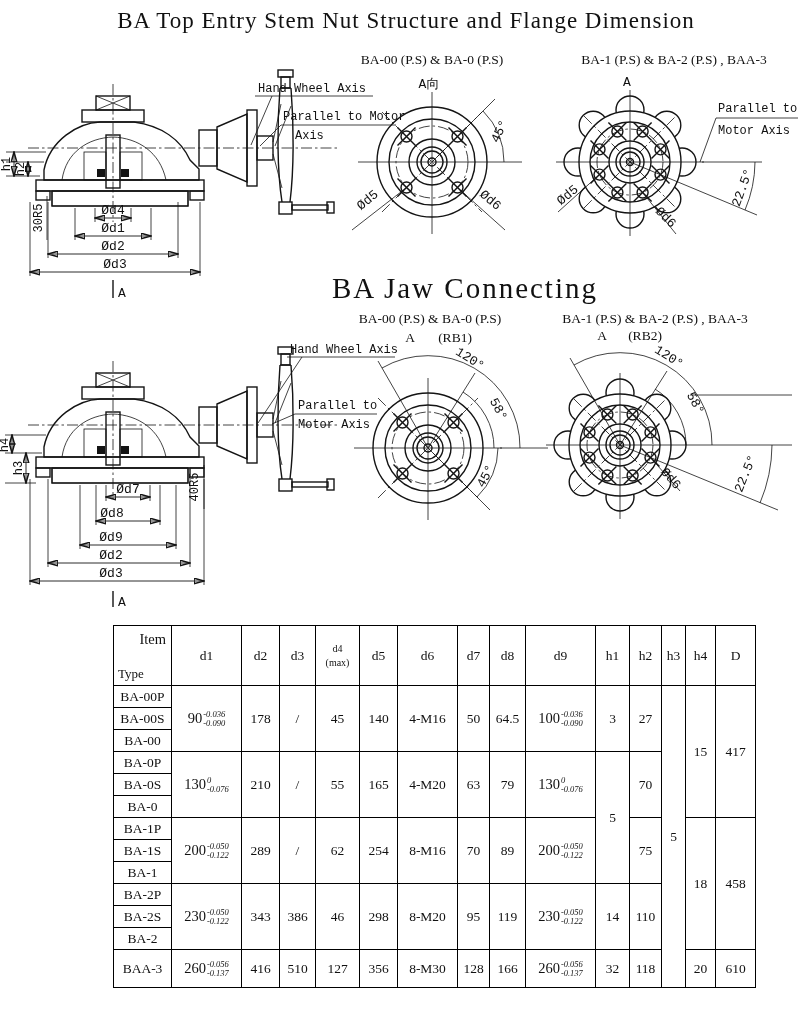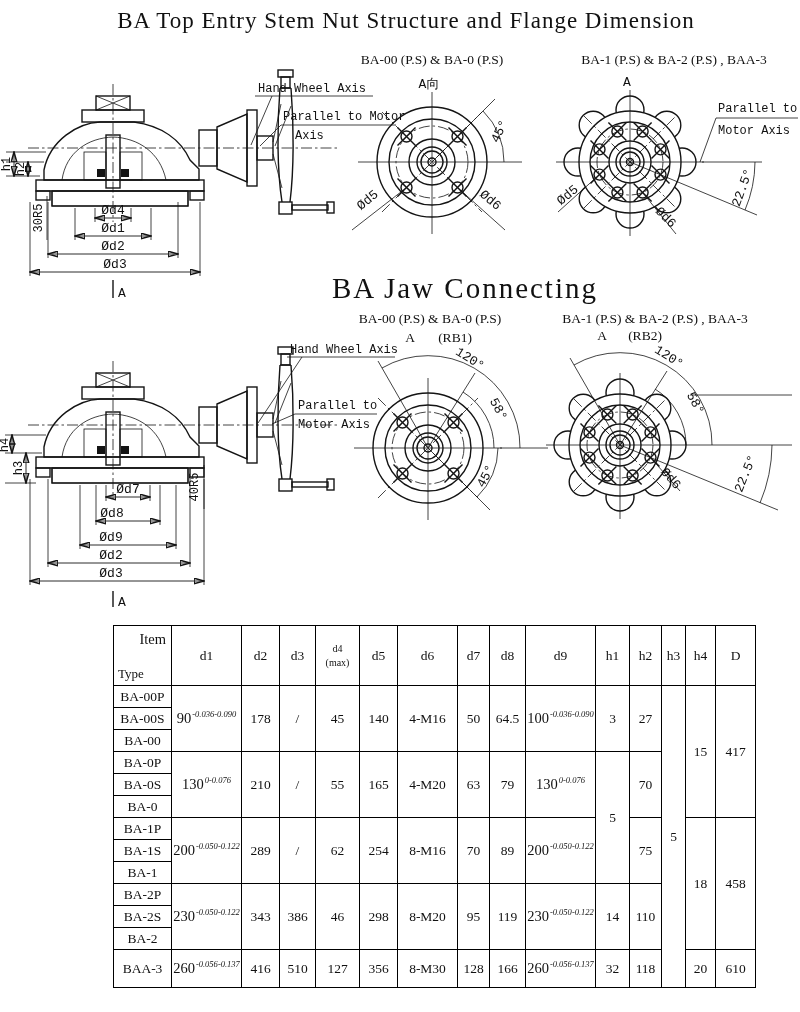--- a/index.html
+++ b/index.html
@@ -32,21 +32,21 @@
   tr.r{height:22px;}
   tr.last{height:38px;}
   td.corner{position:relative;
      background:linear-gradient(to bottom right,transparent calc(50% - 0.8px),
        #000 calc(50% - 0.8px),#000 calc(50% + 0.8px),transparent calc(50% + 0.8px));}
   td.corner .item{position:absolute;top:5px;right:5px;font-size:14.5px;}
   td.corner .type{position:absolute;bottom:3px;left:4px;font-size:13px;}
   .h2l span{display:block;line-height:14px;font-size:10px;}
   .tcell{display:flex;align-items:flex-start;justify-content:center;gap:1px;}
   .tbase{font-size:14.5px;}
-  .tol{display:inline-flex;flex-direction:row;font-size:8.5px;line-height:9px;
+  .tol{display:inline-flex;flex-direction:column;font-size:8.5px;line-height:9px;
        text-align:left;font-style:normal;}
   .typec{font-size:13px;}
 </style>
 </head>
 <body>
 
 <div id="page">
 
   <div id="main-title">BA Top Entry Stem Nut Structure and Flange Dimension</div>
   <div id="jaw-title">BA Jaw Connecting</div>

